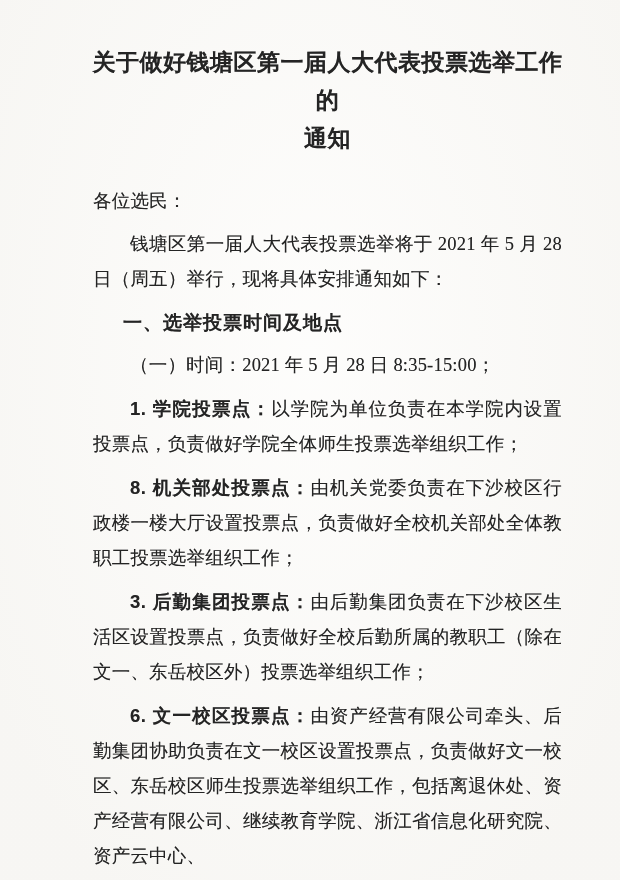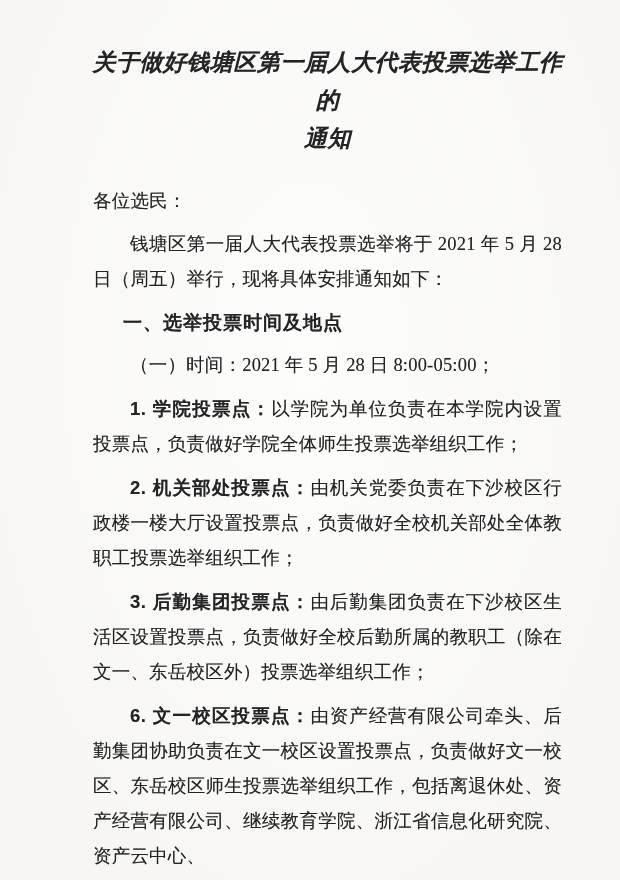--- a/index.html
+++ b/index.html
@@ -20,21 +20,20 @@
     color: #242424;
     text-shadow: 0 0 0.6px rgba(50,50,50,0.45);
   }
   .title {
     margin: 0 0 26px 0;
     font-size: 23px;
     font-weight: 700;
     line-height: 38px;
     text-align: center;
     letter-spacing: 0.5px;
-    font-style: italic;
   }
   .title-line { display: block; }
   .para {
     margin: 8px;
     font-size: 18.5px;
     line-height: 35px;
     text-align: justify;
     text-justify: inter-character;
     letter-spacing: 0.2px;
   }
@@ -68,24 +67,24 @@
     <span class="title-line">关于做好钱塘区第一届人大代表投票选举工作的</span>
     <span class="title-line">通知</span>
   </h1>
 
   <p class="para salutation">各位选民：</p>
 
   <p class="para indent">钱塘区第一届人大代表投票选举将于 2021 年 5 月 28 日（周五）举行，现将具体安排通知如下：</p>
 
   <h2 class="section-heading">一、选举投票时间及地点</h2>
 
-  <p class="para indent">（一）时间：2021 年 5 月 28 日 8:00-05:00；</p>
+  <p class="para indent">（一）时间：2021 年 5 月 28 日 8:35-15:00；</p>
 
 
   <p class="para indent"><span class="bold-label">1. 学院投票点：</span><span>以学院为单位负责在本学院内设置投票点，负责做好学院全体师生投票选举组织工作；</span></p>
 
-  <p class="para indent"><span class="bold-label">2. 机关部处投票点：</span><span>由机关党委负责在下沙校区行政楼一楼大厅设置投票点，负责做好全校机关部处全体教职工投票选举组织工作；</span></p>
+  <p class="para indent"><span class="bold-label">8. 机关部处投票点：</span><span>由机关党委负责在下沙校区行政楼一楼大厅设置投票点，负责做好全校机关部处全体教职工投票选举组织工作；</span></p>
 
   <p class="para indent"><span class="bold-label">3. 后勤集团投票点：</span><span>由后勤集团负责在下沙校区生活区设置投票点，负责做好全校后勤所属的教职工（除在文一、东岳校区外）投票选举组织工作；</span></p>
 
   <p class="para indent"><span class="bold-label">6. 文一校区投票点：</span><span>由资产经营有限公司牵头、后勤集团协助负责在文一校区设置投票点，负责做好文一校区、东岳校区师生投票选举组织工作，包括离退休处、资产经营有限公司、继续教育学院、浙江省信息化研究院、资产云中心、</span></p>
 
 </div>
 
 </body></html>

